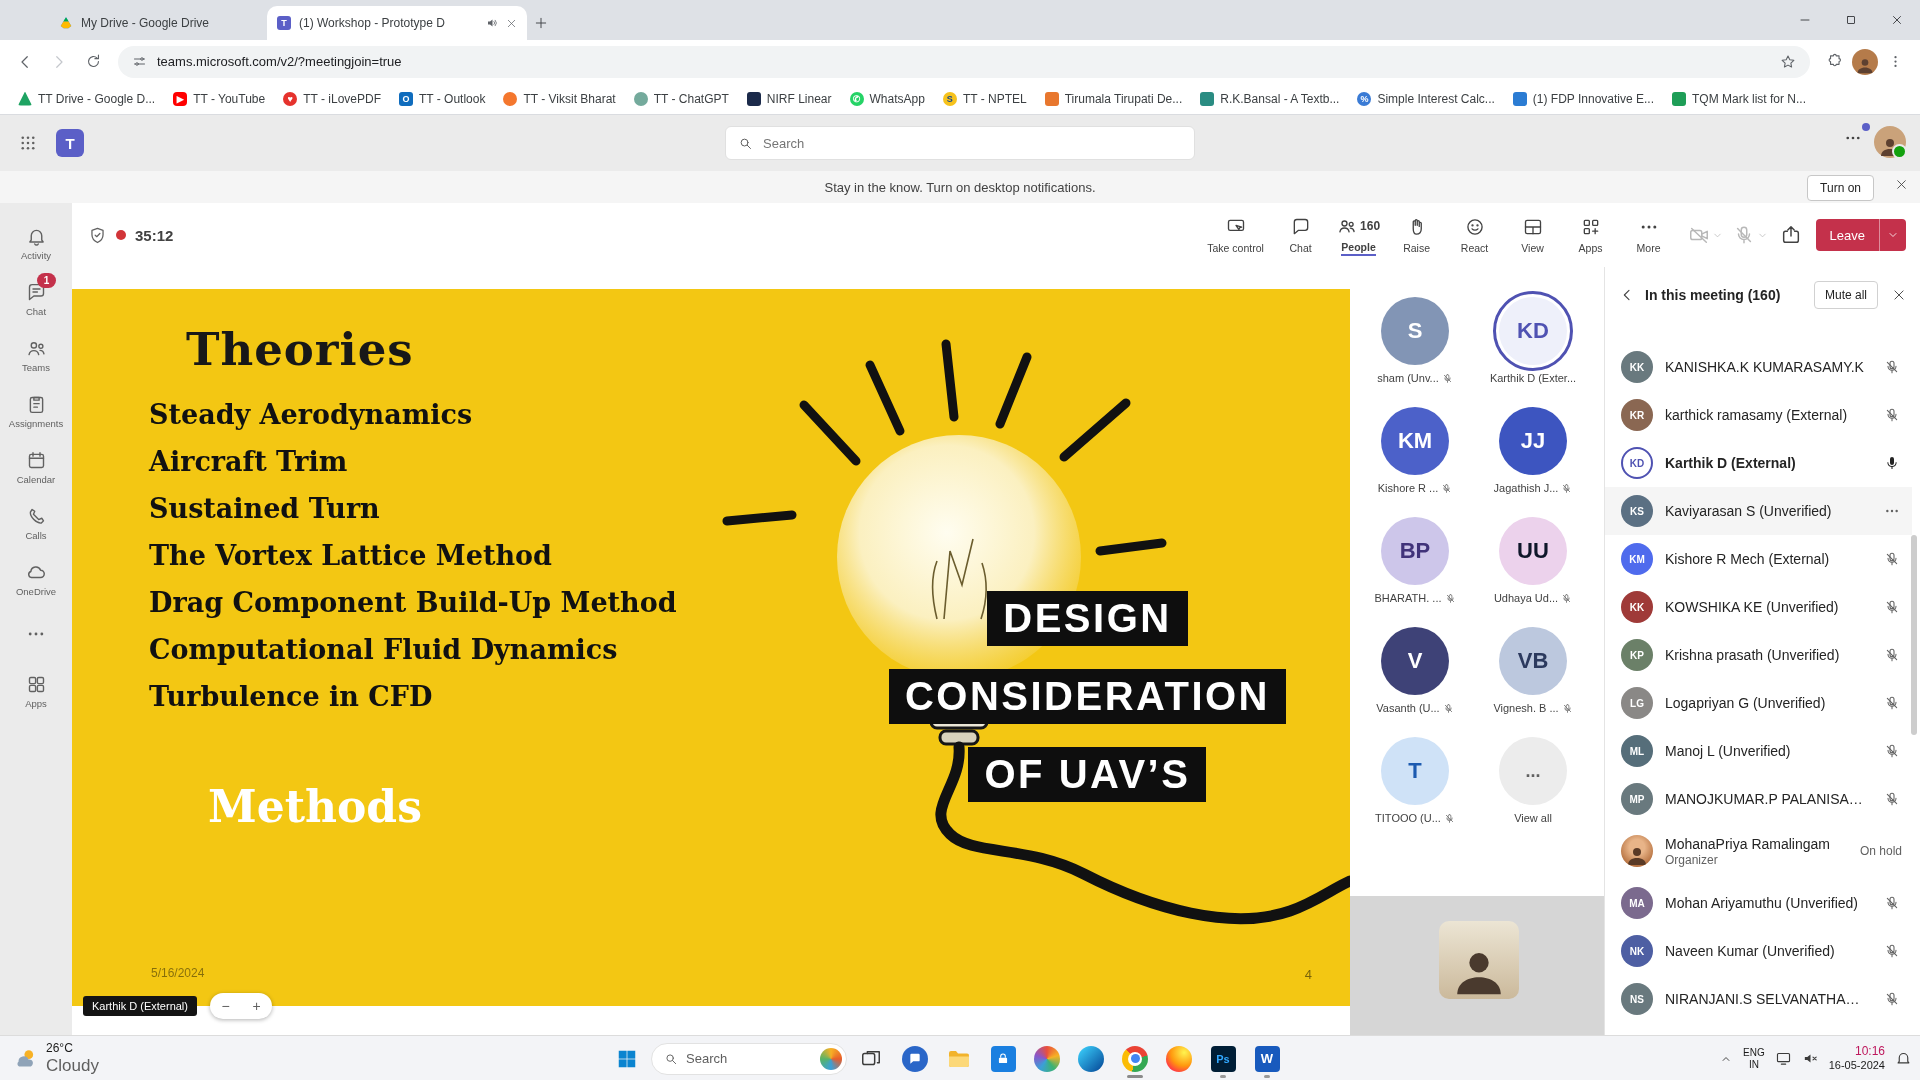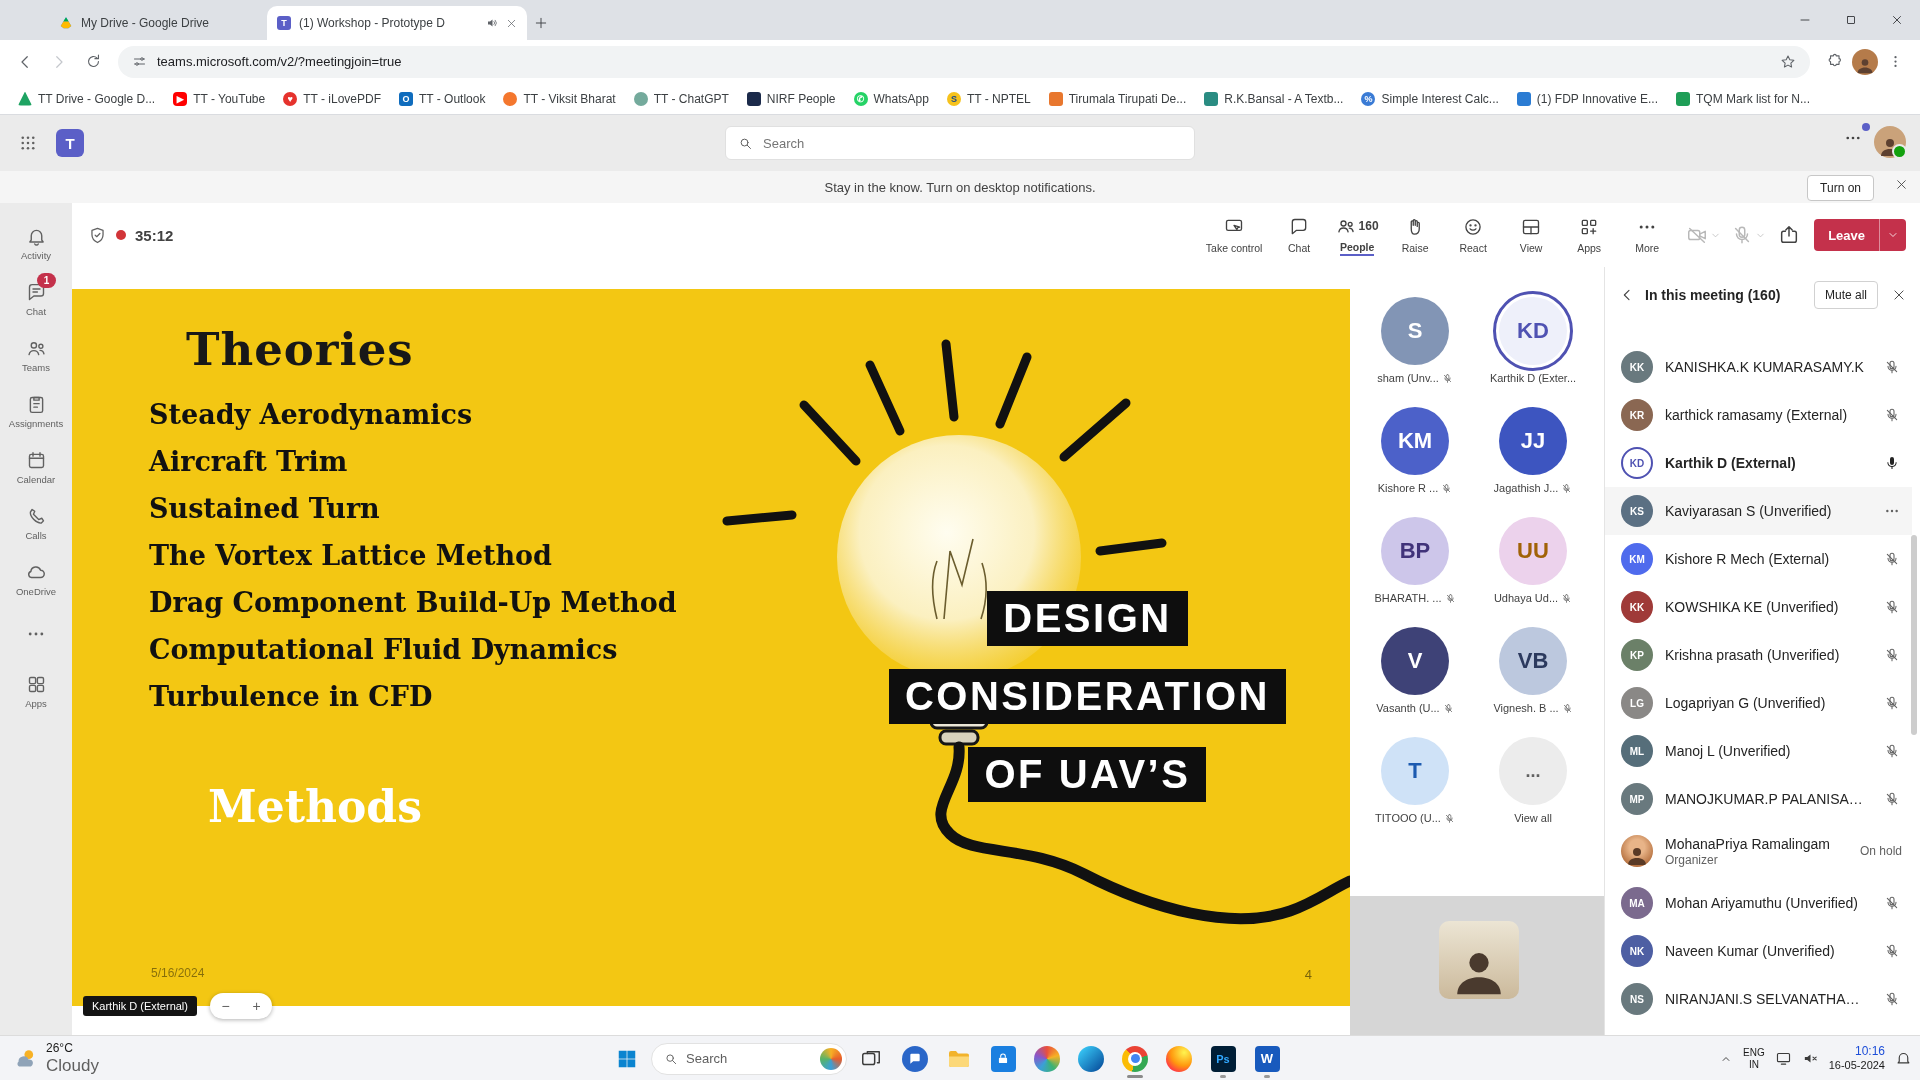--- a/index.html
+++ b/index.html
@@ -59,21 +59,21 @@
   .recdot{width:10px;height:10px;border-radius:50%;background:#d13438}
   .timer{font-size:15px;font-weight:700;color:#424242}
   .mright{position:absolute;right:14px;top:0;height:64px;display:flex;align-items:center}
   .mbtn{width:58px;display:flex;flex-direction:column;align-items:center;gap:4px;color:#424242;font-size:10.5px}
   .mbtn .iconrow{display:flex;align-items:center;gap:3px;height:22px}
   .mbtn.active .lbl{font-weight:700;border-bottom:2px solid #5b5fc7;padding-bottom:1px}
   .cnt{font-size:12px;font-weight:700}
   .device{display:flex;align-items:center;gap:2px;color:#b8b8b8;margin-left:10px}
   .sharebtn{margin:0 14px 0 12px;color:#424242}
   .leave{height:32px;background:#c4314b;border-radius:4px;display:flex;align-items:stretch;color:#fff;overflow:hidden}
-  .leave .lt{display:flex;align-items:center;padding:10px 14px;font-size:13px;font-weight:700;gap:6px}
+  .leave .lt{display:flex;align-items:center;padding:10px 14px;font-size:13px;font-weight:400;gap:6px}
   .leave .dd{display:flex;align-items:center;justify-content:center;width:26px;border-left:1px solid rgba(255,255,255,.45)}
 
   .rail{position:absolute;left:0;top:88px;width:72px;bottom:0;background:#ebebeb;display:flex;flex-direction:column;
         align-items:center;padding-top:12px;box-sizing:border-box}
   .ritem{width:64px;height:56px;display:flex;flex-direction:column;align-items:center;justify-content:center;gap:3px;
          color:#616161;font-size:9.5px;position:relative}
   .rbadge{position:absolute;top:2px;right:12px;min-width:15px;height:15px;border-radius:8px;background:#c4314b;color:#fff;
           font-size:10px;font-weight:700;display:flex;align-items:center;justify-content:center;padding:0 2px}
 
   .stage{position:absolute;left:72px;top:152px;width:1532px;bottom:0;background:#fff}
@@ -152,21 +152,21 @@
   .bingring{width:22px;height:22px;border-radius:50%;background:conic-gradient(#f7b125,#e85d2a,#3aa0d8,#58b368,#f7b125)}
   .sq{width:25px;height:26px;border-radius:4px;display:flex;align-items:center;justify-content:center}
   .circ{width:26px;height:26px;border-radius:50%}
   .chromeic{position:relative;width:26px;height:26px;border-radius:50%;
             background:conic-gradient(from -45deg,#ea4335 0 33%,#34a853 0 66%,#fbbc05 0 100%)}
   .chromeic::before{content:"";position:absolute;left:6px;top:6px;width:14px;height:14px;border-radius:50%;background:#fff}
   .chromeic::after{content:"";position:absolute;left:8.5px;top:8.5px;width:9px;height:9px;border-radius:50%;background:#4285f4}
   .tray{position:absolute;right:8px;top:0;height:45px;display:flex;align-items:center;gap:10px;color:#3b3b3b}
   .lang{display:flex;flex-direction:column;align-items:center;font-size:10px;line-height:1.2;color:#1b1b1b}
   .clock{display:flex;flex-direction:column;align-items:flex-end;line-height:1.25}
-  .ctime{font-size:12px;color:#1d4ed8}
+  .ctime{font-size:12px;color:#be185d}
   .cdate{font-size:11px;color:#1b1b1b}
 </style>
 </head>
 <body>
 
 <div id="root">
 
   <div class="tabstrip">
     <div class="tab" style="left:49px;width:218px">
       <svg width="14" height="14" viewBox="0 0 24 24">
@@ -282,21 +282,21 @@
     <div class="bm">
         <span class="fav" style="background:#f4772e;border-radius:50%"></span>
         <span>TT - Viksit Bharat</span>
       </div>
     <div class="bm">
         <span class="fav" style="background:#74aa9c;border-radius:50%"></span>
         <span>TT - ChatGPT</span>
       </div>
     <div class="bm">
         <span class="fav" style="background:#1b2a4a"></span>
-        <span>NIRF People</span>
+        <span>NIRF Linear</span>
       </div>
     <div class="bm">
         <span class="fav" style="background:#25d366;border-radius:50%">✆</span>
         <span>WhatsApp</span>
       </div>
     <div class="bm">
         <span class="fav" style="background:#f6c21c;color:#1b4a8a;border-radius:50%">S</span>
         <span>TT - NPTEL</span>
       </div>
     <div class="bm">
@@ -671,21 +671,21 @@
           <div class="tcirc" style="background:#cdc6ea;color:#41337a">BP</div>
           <div class="tname">
               <span class="ellip">BHARATH. ...</span>
               <svg class="sic tmic" width="11" height="11" viewBox="0 0 24 24">
                 <rect x="9" y="3.5" width="6" height="11" rx="3"></rect>
                 <path d="M6 11a6 6 0 0012 0M12 17v3.5M5 5l14 14"></path>
               </svg>
             </div>
         </div>
         <div class="tile">
-          <div class="tcirc" style="background:#ecd2ec;color:#a16207">UU</div>
+          <div class="tcirc" style="background:#ecd2ec;color:#0f172a">UU</div>
           <div class="tname">
               <span class="ellip">Udhaya Ud...</span>
               <svg class="sic tmic" width="11" height="11" viewBox="0 0 24 24">
                 <rect x="9" y="3.5" width="6" height="11" rx="3"></rect>
                 <path d="M6 11a6 6 0 0012 0M12 17v3.5M5 5l14 14"></path>
               </svg>
             </div>
         </div>
         <div class="tile">
           <div class="tcirc" style="background:#3e4277;color:#fff">V</div>

